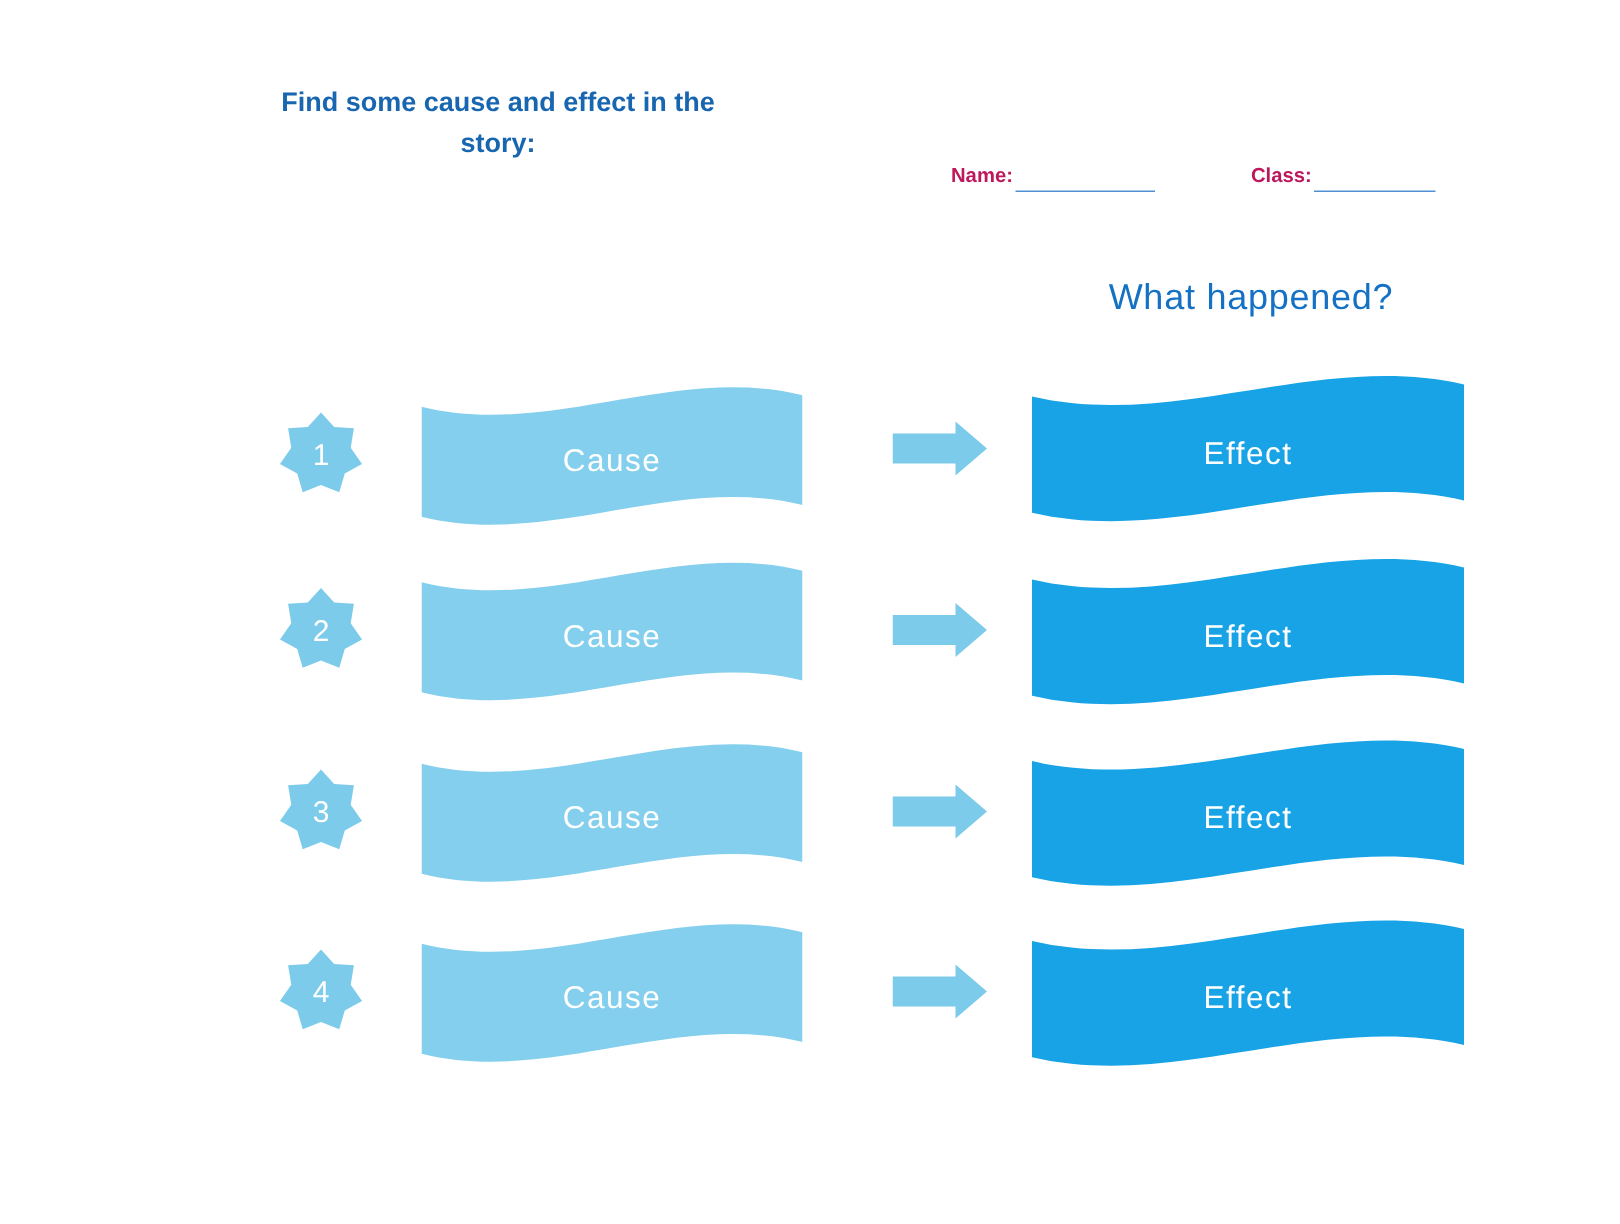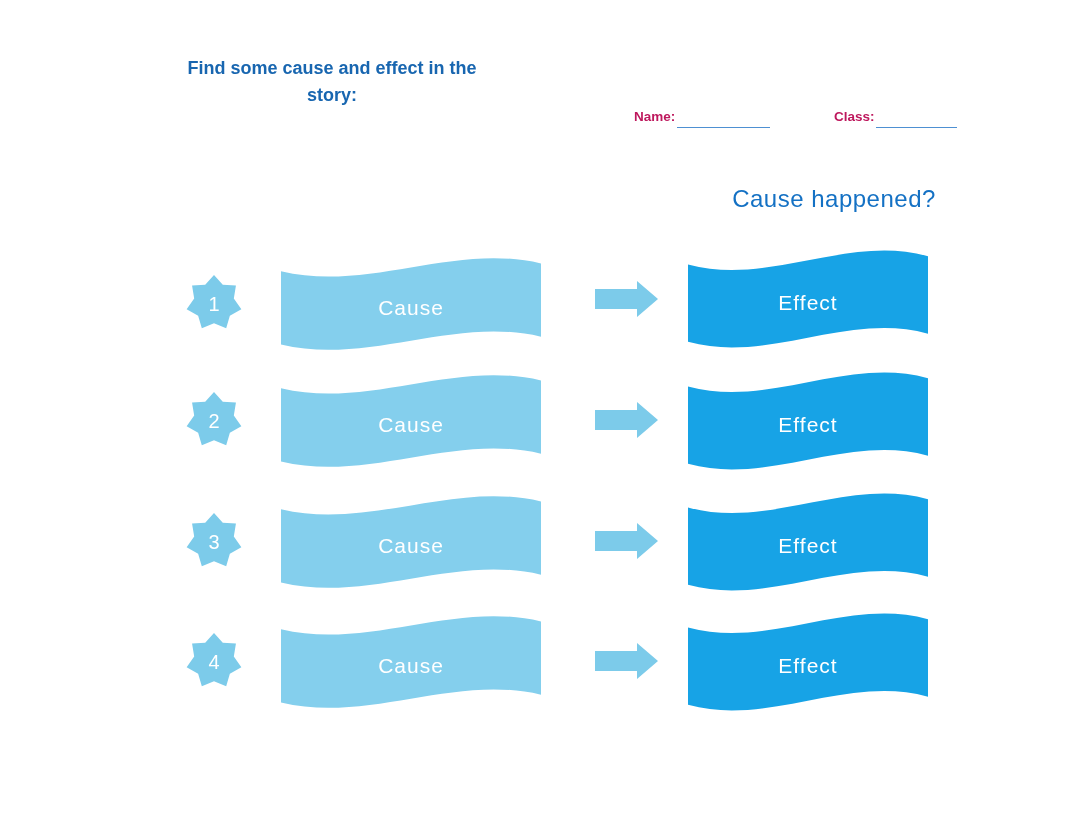--- a/index.html
+++ b/index.html
@@ -24,22 +24,22 @@
 
   .badge{position:absolute;left:141px;width:58px;height:58px;}
   .badge svg{position:absolute;inset:0;width:100%;height:100%;}
   .badge .num{position:absolute;inset:0;display:flex;align-items:center;justify-content:center;
               color:#fff;font-size:20px;padding-top:2px;}
 
   .wave{position:absolute;}
   .wave svg{position:absolute;inset:0;width:100%;height:100%;}
   .wave .lbl{position:absolute;inset:0;display:flex;align-items:center;justify-content:center;
              color:#fff;font-size:21px;letter-spacing:1px;padding-top:9px;}
-  .cause{left:237px;width:260px;height:106px;}
-  .effect{left:644px;width:240px;height:112px;}
+  .cause{left:237px;width:230px;height:106px;padding-left:24px;}
+  .effect{left:644px;width:288px;height:112px;}
 
   .arrow{position:absolute;left:551px;width:63px;height:36px;}
   .arrow svg{position:absolute;inset:0;width:100%;height:100%;}
 
   
   .r1 .badge{top:274px;} .r1 .cause{top:250px;} .r1 .arrow{top:281px;} .r1 .effect{top:242px;}
   .r2 .badge{top:391px;} .r2 .cause{top:367px;} .r2 .arrow{top:402px;} .r2 .effect{top:364px;}
   .r3 .badge{top:512px;} .r3 .cause{top:488px;} .r3 .arrow{top:523px;} .r3 .effect{top:485px;}
   .r4 .badge{top:632px;} .r4 .cause{top:608px;} .r4 .arrow{top:643px;} .r4 .effect{top:605px;}
 </style>
@@ -48,21 +48,21 @@
 
 <div class="page">
 
   <div class="title">Find some cause and effect in the story:</div>
 
   <span class="form-label name-label">Name:</span>
   <span class="blank-line name-line"></span>
   <span class="form-label class-label">Class:</span>
   <span class="blank-line class-line"></span>
 
-  <div class="col-header right-header">Cause happened?</div>
+  <div class="col-header right-header">What happened?</div>
 
   <div class="row r1">
     <div class="badge">
       <svg viewBox="0 0 60 60">
           <polygon points="30,1 39.1,11.1 52.7,11.9 50.5,25.3 58.3,36.5 46.4,43.1 42.6,56.1 30,51 17.4,56.1 13.6,43.1 1.7,36.5 9.5,25.3 7.3,11.9 20.9,11.1" fill="#7CCBEA"></polygon>
         </svg>
       <span class="num">1</span>
     </div>
     <div class="wave cause">
       <svg viewBox="0 0 290 110" preserveAspectRatio="none">

